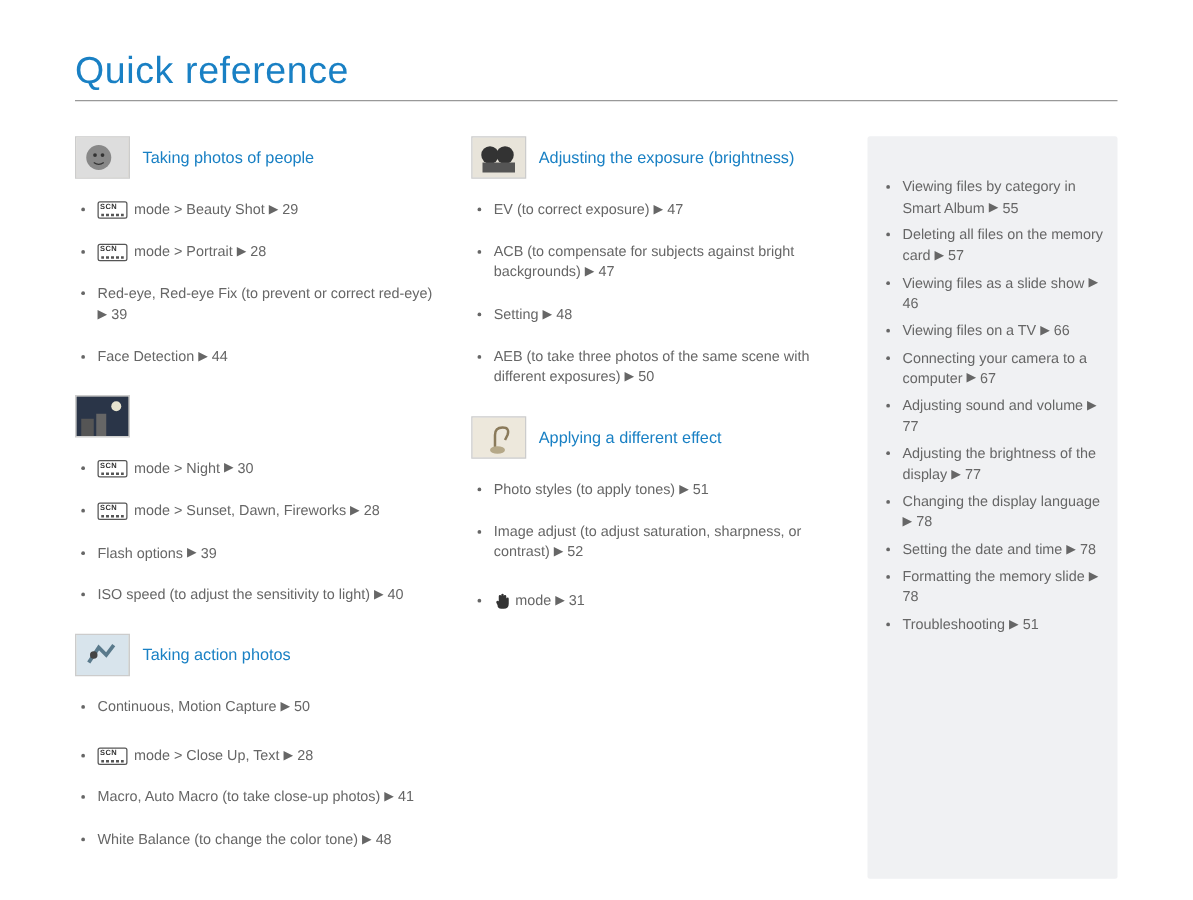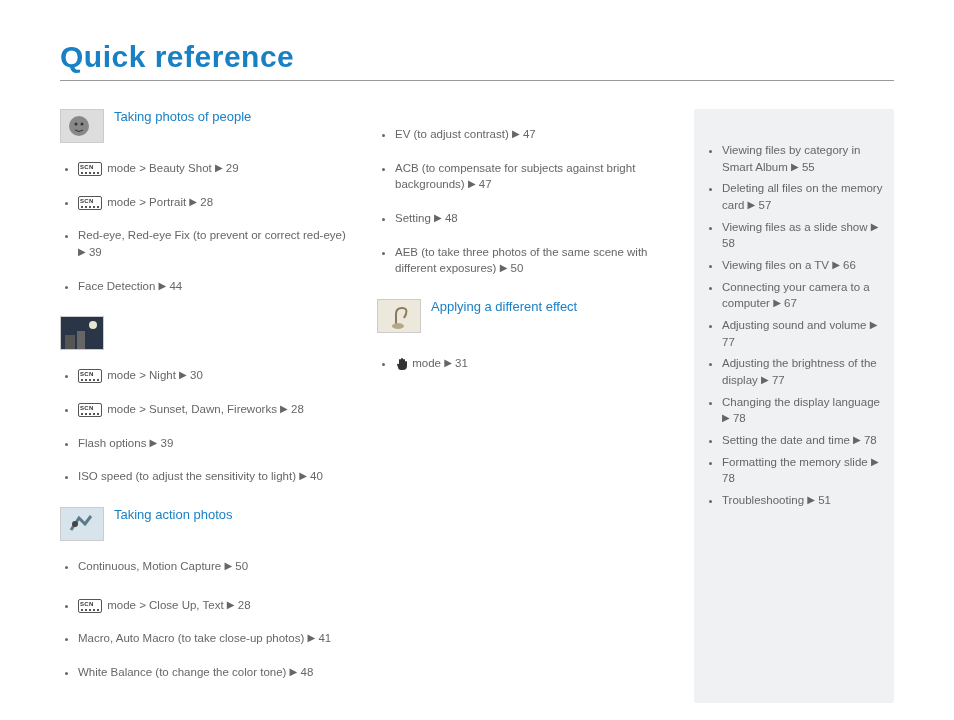--- a/index.html
+++ b/index.html
@@ -1,22 +1,22 @@
 <!DOCTYPE html>
 <html><head>
 <meta charset="utf-8">
 <style>
   body{margin:0;padding:40px 60px;font-family:Arial,Helvetica,sans-serif;color:#666;background:#fff;font-size:12px;width:954px;box-sizing:border-box}
-  h1{font-size:30px;font-weight:700;color:#1980c4;margin:0 0 6px 0;letter-spacing:.5px}
+  h1{font-size:30px;font-weight:400;color:#1980c4;margin:0 0 6px 0;letter-spacing:.5px}
   .rule{border:none;border-top:1px solid #999;margin:0 0 28px 0}
   .cols{display:flex;gap:24px}
   .col{flex:1}
   .sidebar{flex:0 0 180px;background:#f0f1f3;padding:28px 10px;border-radius:2px;font-size:11px;line-height:1.5}
   .section{margin-bottom:22px}
-  .section-head{display:flex;align-items:flex-start;gap:10px;margin-bottom:8px}
+  .section-head{display:flex;align-items:center;gap:10px;margin-bottom:8px}
   .thumb{width:42px;height:32px;background:linear-gradient(135deg,#e6e3dc,#c9c4b8);border:1px solid #ccc;flex:0 0 42px;position:relative;overflow:hidden}
   .thumb svg{width:100%;height:100%}
   .section-title{color:#1980c4;font-size:13px;line-height:1.25}
   ul{margin:0 0 0 4px;padding:0 0 0 14px}
   li{margin:17px 0;font-size:11.5px;line-height:1.45}
   .arrow{font-size:10px;position:relative;top:-1px}
   .scn{display:inline-block;width:22px;height:12px;border:1px solid #555;border-radius:2px;vertical-align:middle;position:relative;background:#fff;margin-right:2px}
   .scn:before{content:"SCN";position:absolute;left:1px;top:0;font-size:6px;font-weight:bold;color:#333;letter-spacing:.3px}
   .scn:after{content:"";position:absolute;bottom:1px;left:2px;right:2px;height:2px;background:repeating-linear-gradient(90deg,#555 0 2px,transparent 2px 4px)}
   .hand{display:inline-block;width:14px;height:14px;vertical-align:middle}
@@ -82,50 +82,63 @@
       <div class="section">
         <ul>
           <li><span class="scn"></span><span> mode &gt; Close Up, Text </span><span class="arrow">▶</span> <span>28</span></li>
           <li><span>Macro, Auto Macro (to take close-up photos) </span><span class="arrow">▶</span> <span>41</span></li>
           <li><span>White Balance (to change the color tone) </span><span class="arrow">▶</span> <span>48</span></li>
         </ul>
       </div>
     </div>
   <div class="col" id="col2">
       <div class="section">
+        <div class="section-head">
+          <div class="thumb"><svg viewBox="0 0 42 32">
+              <rect width="42" height="32" fill="#e8e4da"></rect>
+              <circle cx="14" cy="14" r="7" fill="#333"></circle>
+              <circle cx="26" cy="14" r="7" fill="#333"></circle>
+              <rect x="8" y="20" width="26" height="8" fill="#555"></rect>
+            </svg></div>
+          <div class="section-title">Adjusting the exposure (brightness)</div>
+        </div>
         <ul>
-          <li><span>EV (to adjust contrast) </span><span class="arrow">▶</span> <span>47</span></li>
+          <li><span>EV (to correct exposure) </span><span class="arrow">▶</span> <span>47</span></li>
           <li><span>ACB (to compensate for subjects against bright backgrounds) </span><span class="arrow">▶</span> <span>47</span></li>
           <li><span>Setting </span><span class="arrow">▶</span> <span>48</span></li>
           <li><span>AEB (to take three photos of the same scene with different exposures) </span><span class="arrow">▶</span> <span>50</span></li>
         </ul>
       </div>
       <div class="section">
         <div class="section-head">
           <div class="thumb"><svg viewBox="0 0 42 32">
               <rect width="42" height="32" fill="#ede8dc"></rect>
               <path d="M18 28 L18 14 Q18 8 24 8 Q30 8 28 14 L26 18" stroke="#8a7a5a" stroke-width="2" fill="none"></path>
               <ellipse cx="20" cy="26" rx="6" ry="3" fill="#b5a888"></ellipse>
             </svg></div>
           <div class="section-title">Applying a different effect</div>
         </div>
+        <ul>
+          <li><span>Photo styles (to apply tones) </span><span class="arrow">▶</span> <span>51</span></li>
+          <li><span>Image adjust (to adjust saturation, sharpness, or contrast) </span><span class="arrow">▶</span> <span>52</span></li>
+        </ul>
       </div>
       <div class="section">
         <ul>
           <li><span class="hand"><svg viewBox="0 0 14 14">
                 <path d="M4 7 L4 3 Q4 2 5 2 Q6 2 6 3 L6 6 L6 2 Q6 1 7 1 Q8 1 8 2 L8 6 L8 3 Q8 2 9 2 Q10 2 10 3 L10 7 L10 5 Q10 4 11 4 Q12 4 12 5 L12 9 Q12 13 8 13 L6 13 Q3 13 3 10 L2 8 Q2 6 4 7 Z" fill="#333"></path>
               </svg></span><span> mode </span><span class="arrow">▶</span> <span>31</span></li>
         </ul>
       </div>
     </div>
   <div class="sidebar">
       <ul id="sidebar-list">
         <li><span>Viewing files by category in Smart Album </span><span class="arrow">▶</span> <span>55</span></li>
         <li><span>Deleting all files on the memory card </span><span class="arrow">▶</span> <span>57</span></li>
-        <li><span>Viewing files as a slide show </span><span class="arrow">▶</span> <span>58</span></li>
+        <li><span>Viewing files as a slide show </span><span class="arrow">▶</span> <span>46</span></li>
         <li><span>Viewing files on a TV </span><span class="arrow">▶</span> <span>66</span></li>
         <li><span>Connecting your camera to a computer </span><span class="arrow">▶</span> <span>67</span></li>
         <li><span>Adjusting sound and volume </span><span class="arrow">▶</span> <span>77</span></li>
         <li><span>Adjusting the brightness of the display </span><span class="arrow">▶</span> <span>77</span></li>
         <li><span>Changing the display language </span><span class="arrow">▶</span> <span>78</span></li>
         <li><span>Setting the date and time </span><span class="arrow">▶</span> <span>78</span></li>
         <li><span>Formatting the memory slide </span><span class="arrow">▶</span> <span>78</span></li>
         <li><span>Troubleshooting </span><span class="arrow">▶</span> <span>51</span></li>
       </ul>
     </div>

